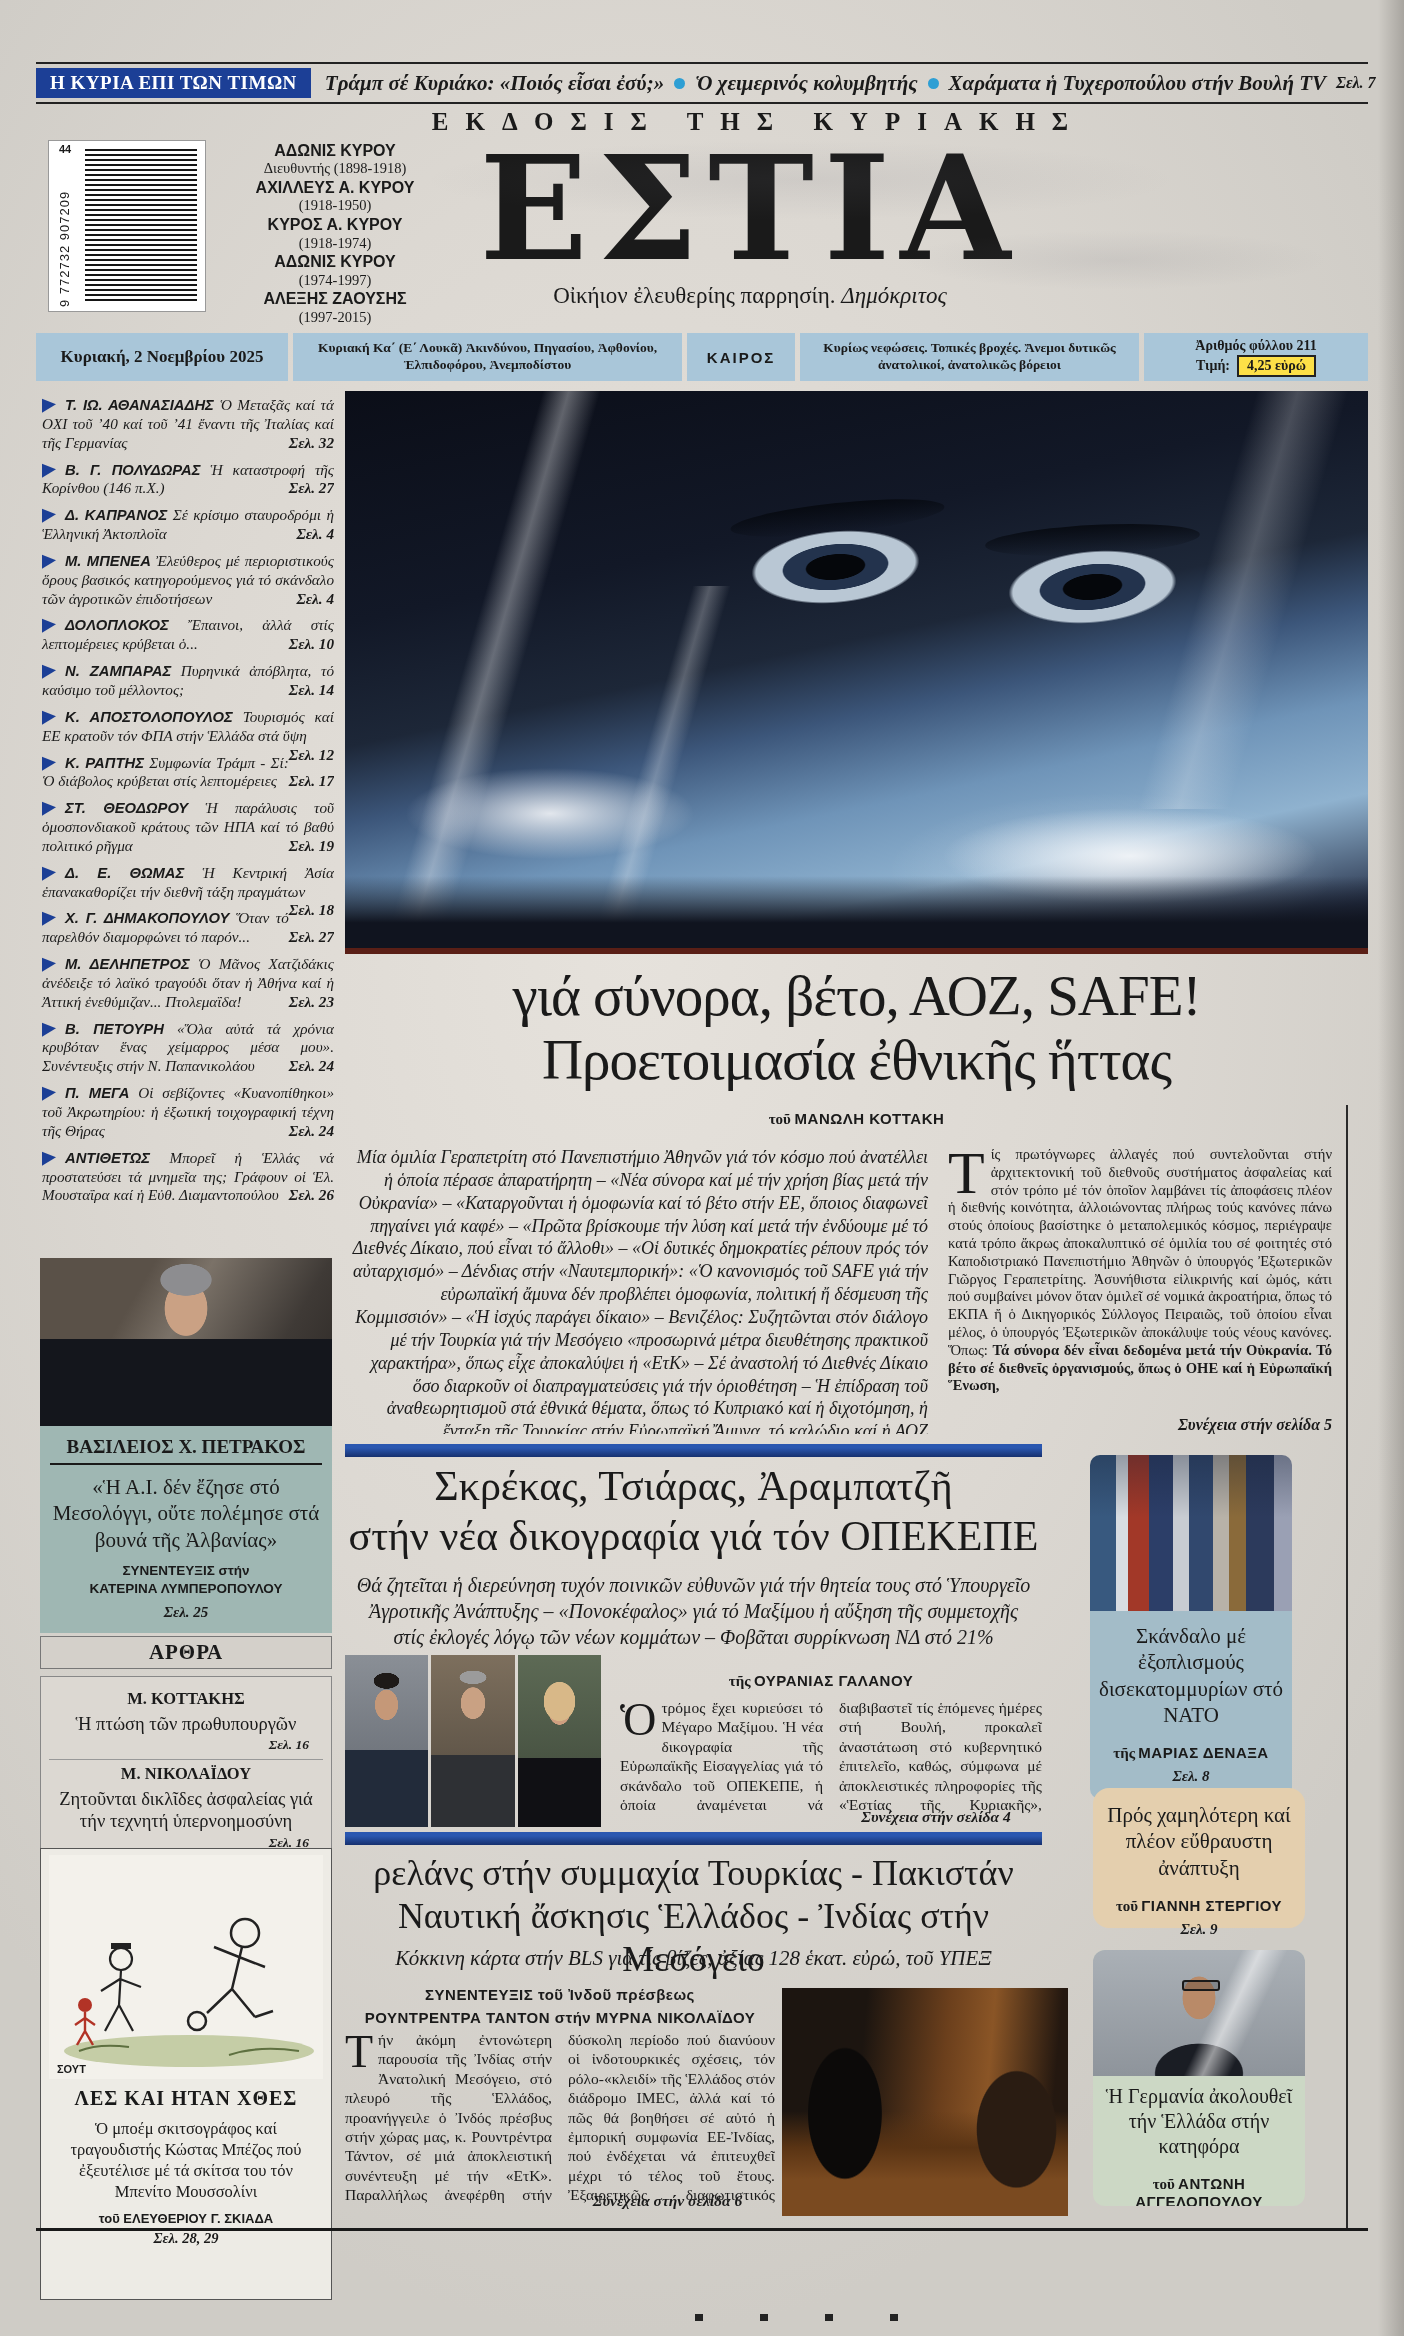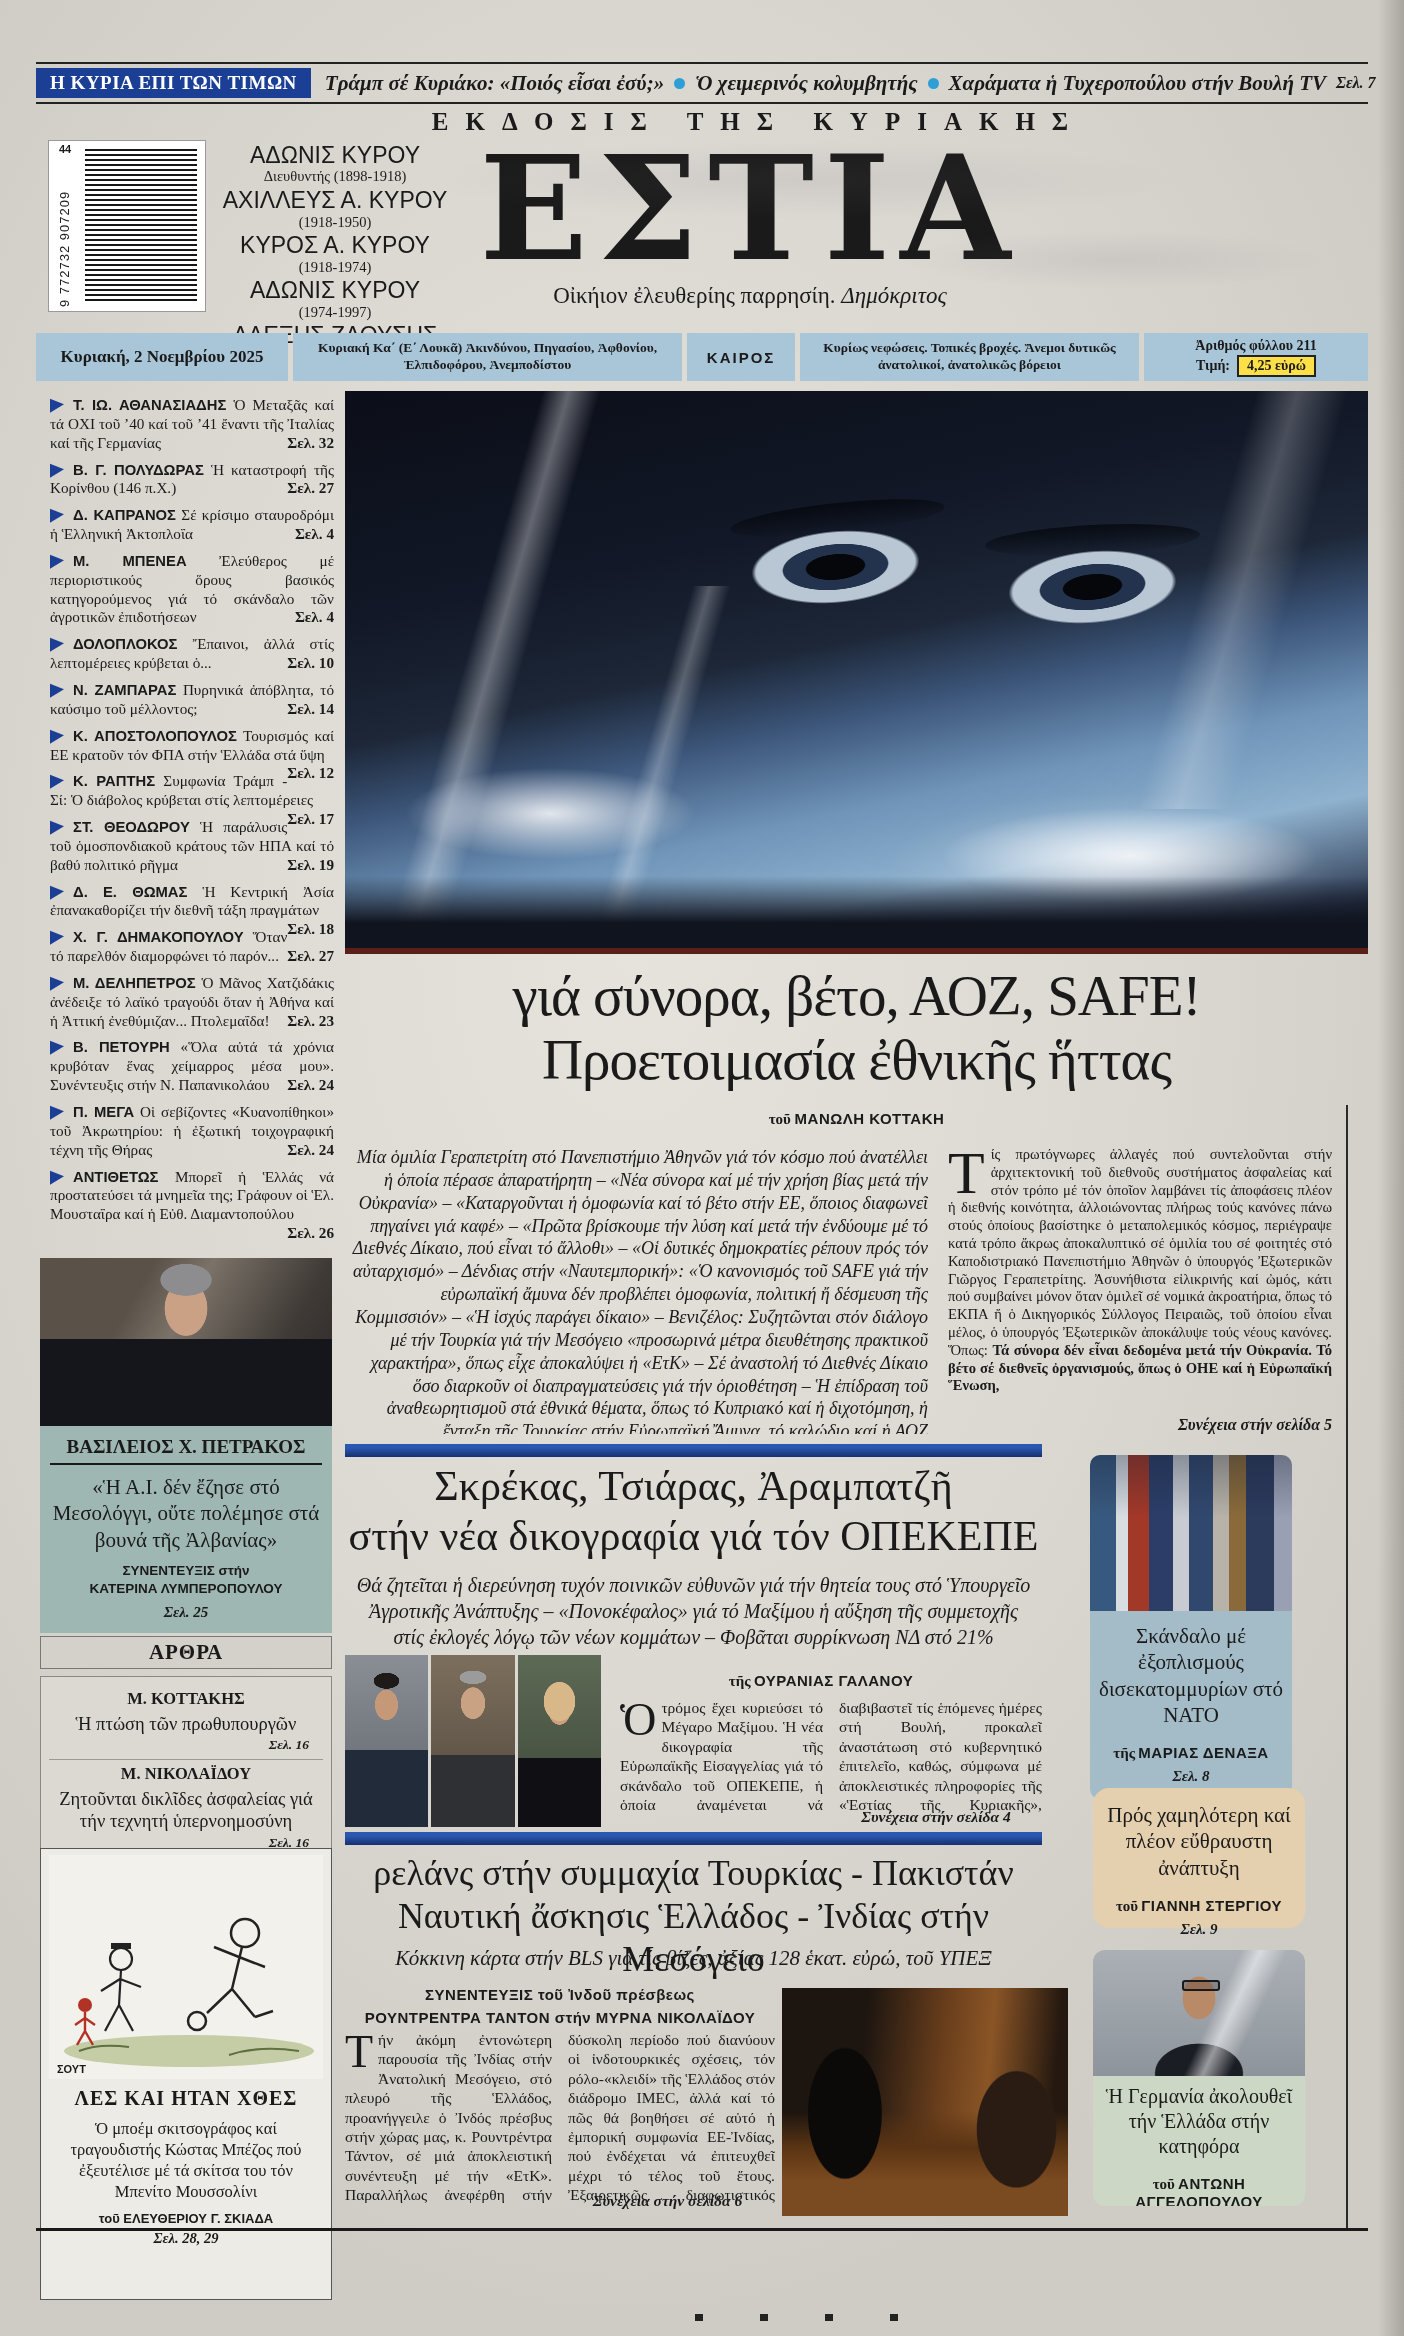--- a/index.html
+++ b/index.html
@@ -19,21 +19,21 @@
   .ts-page{font-style:italic;font-weight:bold;font-size:16px;margin-left:auto;padding-right:4px;}
 
   
   .barcode{left:48px;top:140px;width:156px;height:170px;background:#fff;border:1px solid #999;}
   .bc-bars{position:absolute;left:36px;top:8px;right:8px;bottom:8px;
            background:repeating-linear-gradient(180deg,#151515 0 2px,#fff 2px 5px);}
   .bc-num{position:absolute;left:8px;top:14px;bottom:4px;writing-mode:vertical-rl;transform:rotate(180deg);
           font-size:13px;letter-spacing:1px;font-family:"Liberation Sans",sans-serif;}
   .bc-top{position:absolute;left:10px;top:2px;font-size:11px;font-weight:bold;font-family:"Liberation Sans",sans-serif;}
   .directors{left:210px;top:142px;width:250px;text-align:center;}
-  .d-name{font-family:"Liberation Sans","DejaVu Sans",sans-serif;font-weight:normal;font-size:23px;line-height:1.15;}
+  .d-name{font-family:"Liberation Sans","DejaVu Sans",sans-serif;font-weight:bold;font-size:16px;line-height:1.15;}
   .d-years{font-size:14.5px;line-height:1.15;margin-bottom:2px;}
   .mh-center{left:400px;top:108px;width:700px;text-align:center;}
   .mh-edition{font-weight:bold;font-size:25px;letter-spacing:17px;text-indent:17px;}
   .mh-title{font-family:"DejaVu Serif","Liberation Serif",serif;font-weight:bold;font-size:142px;line-height:1.02;
             letter-spacing:10px;transform:scaleY(1.02);}
   .mh-motto{font-size:23px;margin-top:2px;}
   .mh-motto .dem{font-style:italic;}
   .emblem{left:1160px;top:112px;width:132px;height:132px;border-radius:50%;background:#e9e2d0;
           border:3px solid #5a2318;box-shadow:0 0 0 2px #e9e2d0,0 0 0 4px #5a2318;
           display:flex;flex-direction:column;align-items:center;justify-content:center;color:#5a2318;text-align:center;}
@@ -48,21 +48,21 @@
   .ib-date{width:252px;font-size:17px;}
   .ib-saints{flex:1.62;font-size:13.5px;line-height:1.25;padding:0 10px;}
   .ib-kairos{width:108px;font-family:"Liberation Sans",sans-serif;font-size:15px;letter-spacing:2px;}
   .ib-weather{flex:1.4;font-size:13.5px;line-height:1.25;padding:0 10px;}
   .ib-issue{width:224px;font-size:14px;line-height:1.3;}
   .ib-pricerow{display:flex;align-items:center;gap:7px;}
   .pricebox{background:#fde047;border:2px solid #222;padding:0 8px;font-weight:bold;font-size:14px;}
 
   
   .teasers{left:38px;top:396px;width:296px;height:862px;overflow:hidden;}
-  .teaser{margin:0 0 8px 12px;font-size:15.2px;line-height:1.24;text-align:justify;}
+  .teaser{margin:0 0 8px 4px;font-size:15.2px;line-height:1.24;text-align:justify;font-style:italic;}
   .tri{display:inline-block;width:0;height:0;border-left:14px solid #1c3f96;border-top:7px solid transparent;
        border-bottom:7px solid transparent;margin-right:9px;vertical-align:-2px;transform:skewY(-6deg);}
   .t-a{font-family:"Liberation Sans","DejaVu Sans",sans-serif;font-weight:bold;font-size:14.8px;}
   .t-p{float:right;font-weight:bold;}
 
   
   .petrakos{left:40px;top:1258px;width:292px;}
   .p-photo{height:168px;background:
      radial-gradient(ellipse 42px 26px at 50% 13%,#8d8d90 0 60%,transparent 62%),
      radial-gradient(ellipse 35px 45px at 50% 30%,#caa184 0 60%,transparent 62%),

